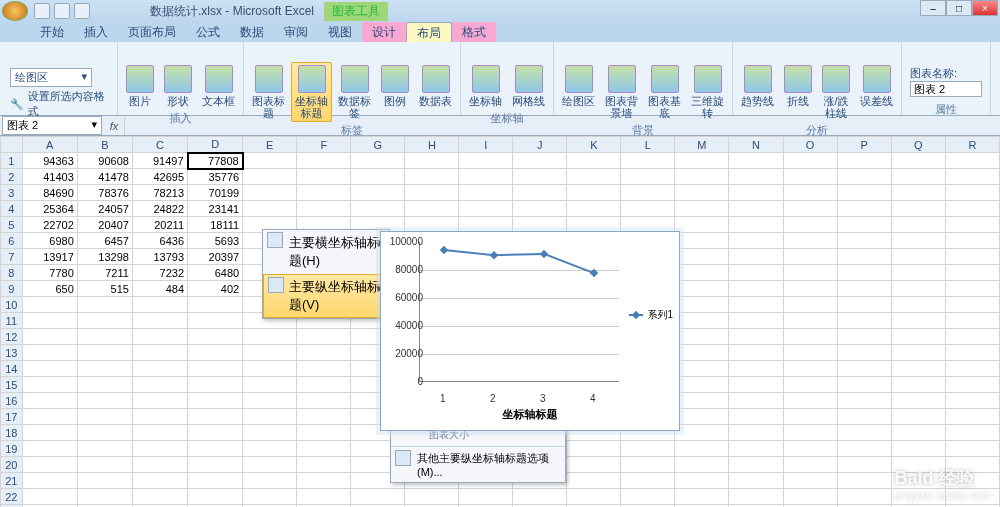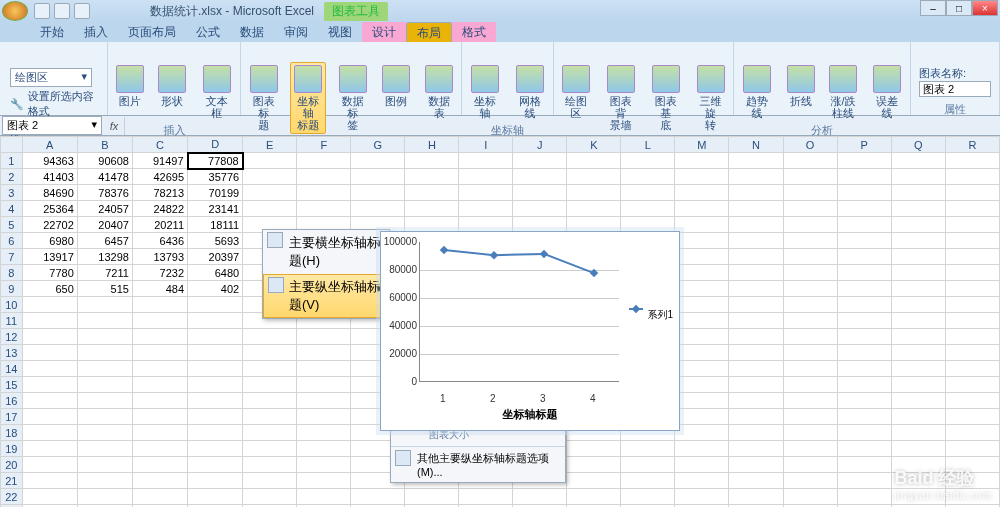--- a/index.html
+++ b/index.html
@@ -13,26 +13,26 @@
 .title-txt { margin-left: 60px; color: #35506f; font-size: 12px; }
 .tool-ctx { margin-left: 10px; background: #9fd679; padding: 1px 8px; border-radius: 2px 2px 0 0; color: #2b4; font-size: 12px; }
 .win-ctrl { position: absolute; right: 2px; top: 0; display: flex; }
 .win-ctrl span { width: 26px; height: 16px; background: #dbe8f5; border: 1px solid #9ab; display: flex; align-items: center; justify-content: center; font-size: 10px; }
 .win-ctrl .close { background: linear-gradient(#f88,#d33); color: #fff; }
 
 
 .tabs { height: 20px; background: #bcd6ed; display: flex; padding-left: 30px; font-size: 12px; }
 .tab { padding: 2px 10px; color: #2a4d7b; cursor: pointer; }
 .tab.green { background: #f9a8d4; }
-.tab.active { background: #eab308; border: 1px solid #9ab; border-bottom: none; border-radius: 3px 3px 0 0; }
+.tab.active { background: #fef9c3; border: 1px solid #9ab; border-bottom: none; border-radius: 3px 3px 0 0; }
 
 
 .ribbon { height: 74px; background: #eaf2fa; border-bottom: 1px solid #9ab; display: flex; }
 .rgroup { border-right: 1px solid #c5d6e8; padding: 20px 4px 0 4px; display: flex; flex-direction: column; }
-.rgroup .items { display: flex; gap: 8px; flex: 1; }
+.rgroup .items { display: flex; gap: 2px; flex: 1; }
 .rbtn { display: flex; flex-direction: column; align-items: center; justify-content: flex-start; padding: 2px 3px; cursor: pointer; border: 1px solid transparent; border-radius: 2px; min-width: 34px; }
 .rbtn.sel { background: linear-gradient(#ffe9a6,#ffd76c); border-color: #e3a830; }
 .rbtn .ic { width: 28px; height: 28px; background: #dfe9f5; border: 1px solid #a8c; border-radius: 2px; margin-bottom: 2px; }
 .rbtn .ic.chart { background: linear-gradient(#c5e0a5,#8fc8e8); }
 .rbtn .lbl { font-size: 11px; color: #2a4d7b; text-align: center; line-height: 12px; }
 .rgroup .gname { text-align: center; font-size: 11px; color: #5b7aa0; padding: 1px 0; }
 .sel-pane { padding: 4px 6px; font-size: 11px; color: #2a4d7b; }
 .sel-pane .row { display: flex; align-items: center; gap: 4px; margin: 2px 0; }
 .sel-pane .combo { border: 1px solid #9ab; background: #fff; padding: 1px 4px; width: 82px; display: flex; justify-content: space-between; }
 .prop { padding: 4px; font-size: 11px; color: #2a4d7b; }
@@ -71,24 +71,24 @@
 .menu2 .mi .d { color: #5b7aa0; font-size: 10px; line-height: 12px; }
 .menu2 .mi.hov { background: linear-gradient(#ffe9a6,#ffd76c); border: 1px solid #e3a830; padding: 4px 5px 4px 37px; }
 .menu2 .sep { border-top: 1px solid #c5d6e8; }
 .menu2 .more { padding: 4px 6px 4px 26px; position: relative; }
 .menu2 .more .ic { position: absolute; left: 4px; top: 3px; width: 16px; height: 16px; background: #dce8f6; border: 1px solid #9ab; }
 
 
 .chartobj { position: absolute; left: 380px; top: 95px; width: 300px; height: 200px; border: 1px solid #8aa7c8; background: #fff; box-shadow: 0 0 0 4px rgba(200,220,240,.4); }
 .plot { position: absolute; left: 38px; top: 10px; width: 200px; height: 140px; border-left: 1px solid #888; border-bottom: 1px solid #888; }
 .plot .hline { position: absolute; left: 0; width: 100%; border-top: 1px solid #ccc; }
-.ylab { position: absolute; left: 2px; width: 34px; text-align: right; font-size: 10px; color: #333; }
+.ylab { position: absolute; left: 8px; width: 34px; text-align: right; font-size: 10px; color: #333; }
 .xlab { position: absolute; bottom: 26px; font-size: 10px; color: #333; }
 .xtitle { position: absolute; bottom: 8px; width: 100%; text-align: center; font-size: 11px; font-weight: bold; }
-.legend { position: absolute; right: 6px; top: 76px; font-size: 10px; display: flex; align-items: flex-start; gap: 4px; }
+.legend { position: absolute; right: 6px; top: 76px; font-size: 10px; display: flex; align-items: center; gap: 4px; }
 .legend .sw { width: 14px; height: 2px; background: #4a7ebb; position: relative; }
 .legend .sw::after { content: ""; position: absolute; left: 4px; top: -2px; width: 6px; height: 6px; background: #4a7ebb; transform: rotate(45deg); }
 svg.line { position: absolute; left: 38px; top: 10px; }
 
 .watermark { position: absolute; right: 8px; bottom: 6px; color: rgba(255,255,255,.85); font-size: 18px; font-weight: bold; text-shadow: 0 0 4px rgba(0,0,0,.3); }
 .watermark small { display:block; font-size: 10px; font-weight: normal; letter-spacing: 1px; }
 </style>
 </head>
 <body>
 

